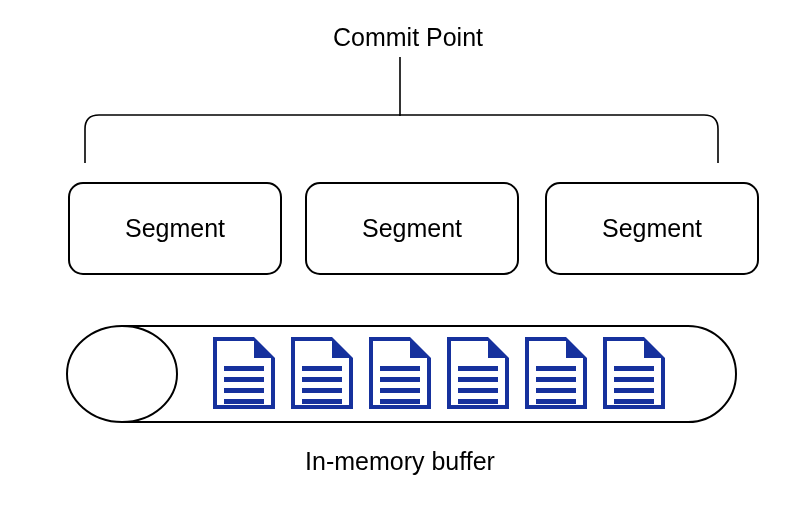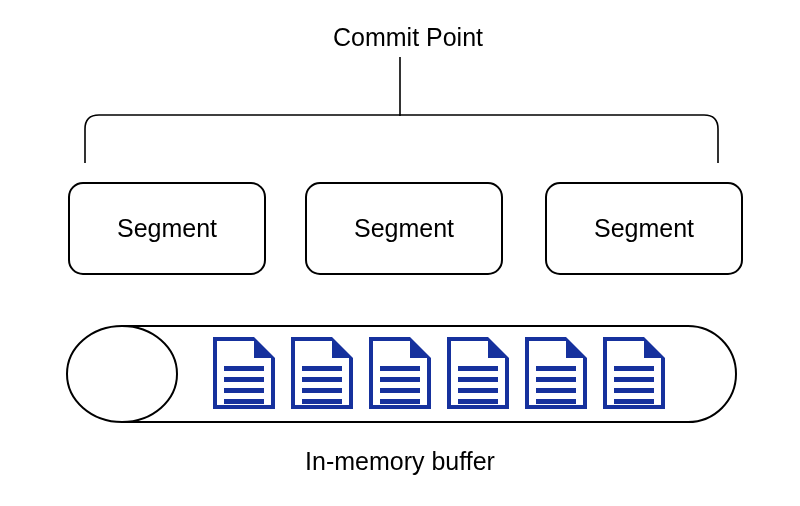--- a/index.html
+++ b/index.html
@@ -22,21 +22,21 @@
   .lines line,.lines path,.lines ellipse{fill:none;stroke:var(--line);}
   .lines .thin{stroke-width:1.6px;}
   .lines .thick{stroke-width:2px;}
   .lines ellipse{fill:var(--bg);stroke-width:2px;}
 
   .title-label{
     position:absolute;left:0;top:22px;width:800px;
     text-align:center;font-size:25px;line-height:30px;padding-left:8px;
   }
   .seg{
-    position:absolute;top:182px;width:198px;height:93px;
+    position:absolute;top:182px;width:214px;height:93px;
     box-sizing:border-box;
     border:2px solid var(--line);
     border-radius:15px;
     background:var(--bg);
     display:flex;align-items:center;justify-content:center;
     font-size:25px;
   }
   .seg1{left:68px;}
   .seg2{left:305px;}
   .seg3{left:545px;}

